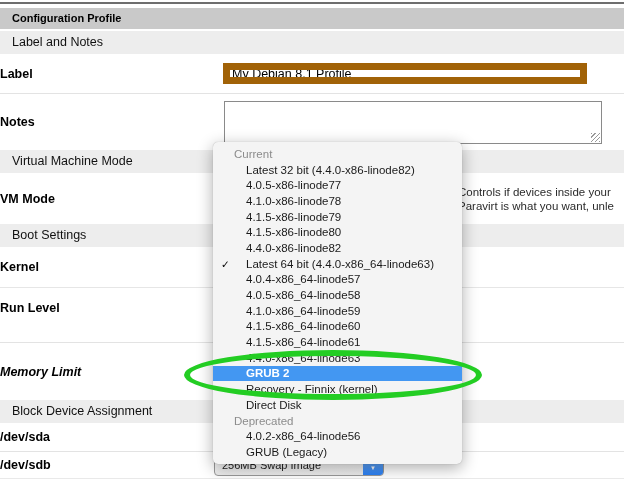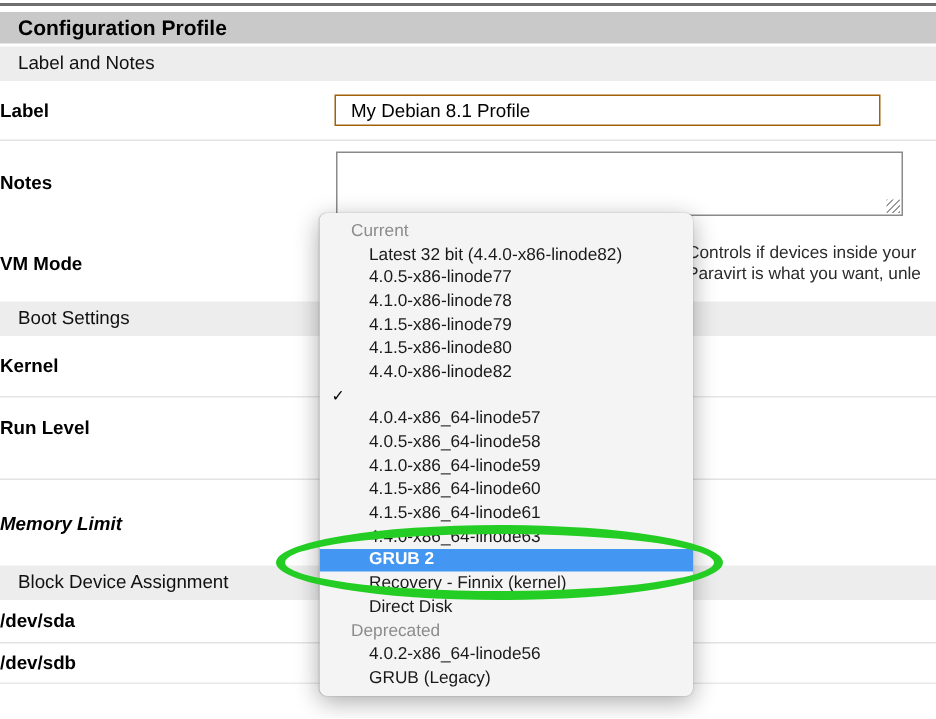--- a/index.html
+++ b/index.html
@@ -2,37 +2,37 @@
 <html><head>
 <meta charset="utf-8">
 <style>
   * { margin:0; padding:0; box-sizing:border-box; }
   html,body { background:#fff; }
   body { font-family:"Liberation Sans", sans-serif; }
   .screen { position:relative; width:624px; height:479px; background:#fff; overflow:hidden; }
 
   .topline { position:absolute; top:2px; left:0; width:624px; height:2px; background:#6e6e6e; }
 
-  .hdr { margin-top:8px; height:21px; line-height:21px; background:#c9c9c9; font-size:14px; font-weight:bold; color:#000; padding-left:12px; }
+  .hdr { margin-top:8px; height:21px; line-height:21px; background:#c9c9c9; font-size:11px; font-weight:bold; color:#000; padding-left:12px; }
   .gap2 { height:2px; }
   .subbar { height:23px; line-height:23px; background:#ededed; font-size:12.5px; color:#111; padding-left:12px; }
 
   .row { display:flex; align-items:center; position:relative; }
   .row-label   { height:40px; border-bottom:1px solid #e3e3e3; }
   .row-notes   { height:56px; }
   .row-vm      { height:51px; }
   .row-kernel  { height:41px; border-bottom:1px solid #e6e6e6; }
   .row-run     { height:55px; border-bottom:1px solid #e3e3e3; }
   .row-mem     { height:57px;font-style:italic; }
   .row-sda     { height:29px; border-bottom:1px solid #e3e3e3; }
   .row-sdb     { height:27px; border-bottom:1px solid #e9e9e9; }
 
   .flabel { display:inline-block; width:214px; text-align:left; font-weight:bold; font-size:12.5px; color:#000; white-space:nowrap; flex:none; }
 
-  .txt-input { margin-left:9px; width:364px; height:21px; border:1px solid #a16207; font-family:"Liberation Sans",sans-serif; font-size:12.5px; padding:1px 10px; color:#000; background:#fff; }
+  .txt-input { margin-left:9px; width:364px; height:21px; border:7px solid #a16207; font-family:"Liberation Sans",sans-serif; font-size:12.5px; padding:1px 2px; color:#000; background:#fff; }
 
   .notes-box { margin-left:10px; width:378px; height:43px; border:1px solid #8a8a8a; background:#fff; position:relative; }
   .notes-grip { position:absolute; right:1px; bottom:1px; width:9px; height:9px;
     background:repeating-linear-gradient(315deg, #9a9a9a 0 1px, transparent 1px 3px); cursor:nwse-resize; }
 
   .vm-help { position:absolute; left:458px; top:13px; font-size:11.5px; line-height:13.5px; color:#2b2b2b; white-space:nowrap; width:166px; overflow:hidden; }
 
   
   .mac-select { margin-left:0; position:relative; width:170px; height:21px; border:1px solid #999;
     border-radius:4px; background:linear-gradient(#fefefe,#ececec); font-size:11px; line-height:19px;
@@ -72,20 +72,21 @@
     <input class="txt-input" type="text" value="My Debian 8.1 Profile" style="">
   </div>
 
   <div class="row row-notes">
     <span class="flabel">Notes</span>
     <div class="notes-box">
       <div class="notes-grip"></div>
     </div>
   </div>
 
+  <div class="subbar">Virtual Machine Mode</div>
 
   <div class="row row-vm">
     <span class="flabel">VM Mode</span>
     <div class="vm-help">
       <div>Controls if devices inside your</div>
       <div>Paravirt is what you want, unle</div>
     </div>
   </div>
 
   <div class="subbar">Boot Settings</div>
@@ -150,20 +151,21 @@
       <span class="dd-text">4.1.5-x86-linode80</span>
     </div>
 
     <div class="dd-item dd-opt">
       <span class="dd-check"></span>
       <span class="dd-text">4.4.0-x86-linode82</span>
     </div>
 
     <div class="dd-item dd-opt">
       <span class="dd-check">✓</span>
+      <span class="dd-text">Latest 64 bit (4.4.0-x86_64-linode63)</span>
     </div>
 
     <div class="dd-item dd-opt">
       <span class="dd-check"></span>
       <span class="dd-text">4.0.4-x86_64-linode57</span>
     </div>
 
     <div class="dd-item dd-opt">
       <span class="dd-check"></span>
       <span class="dd-text">4.0.5-x86_64-linode58</span>

